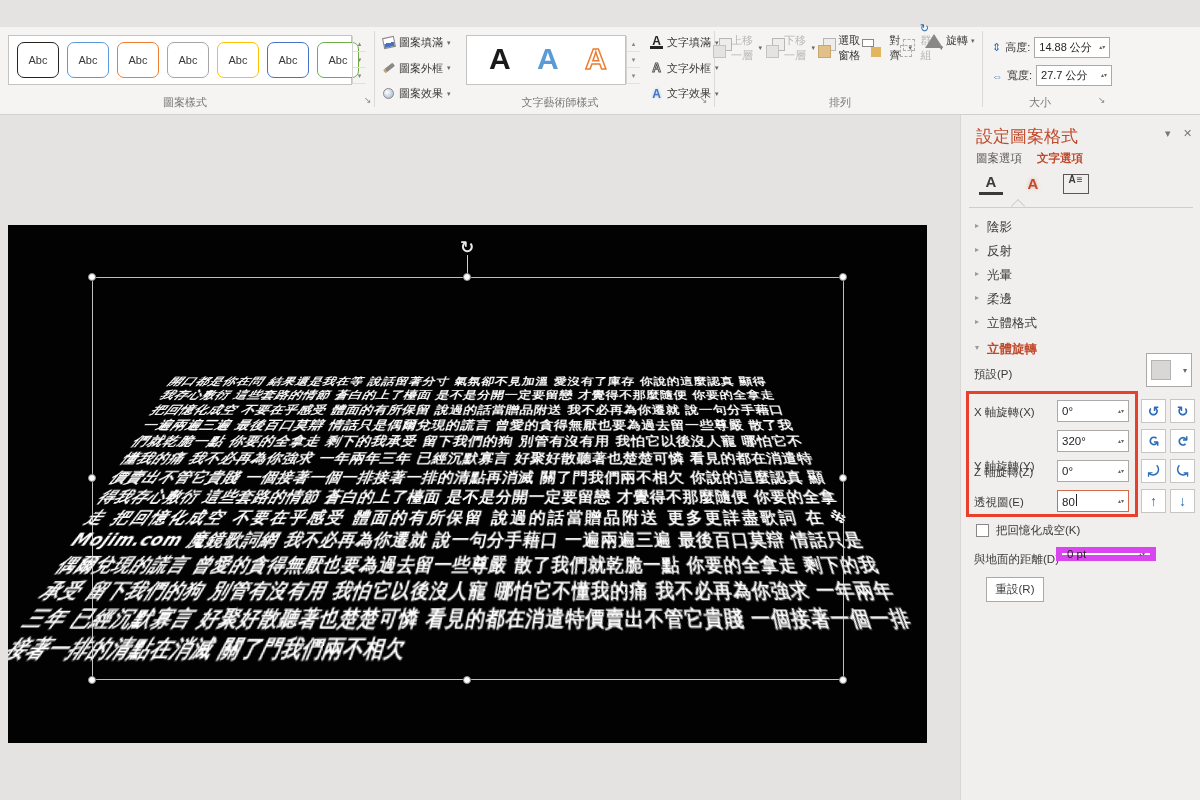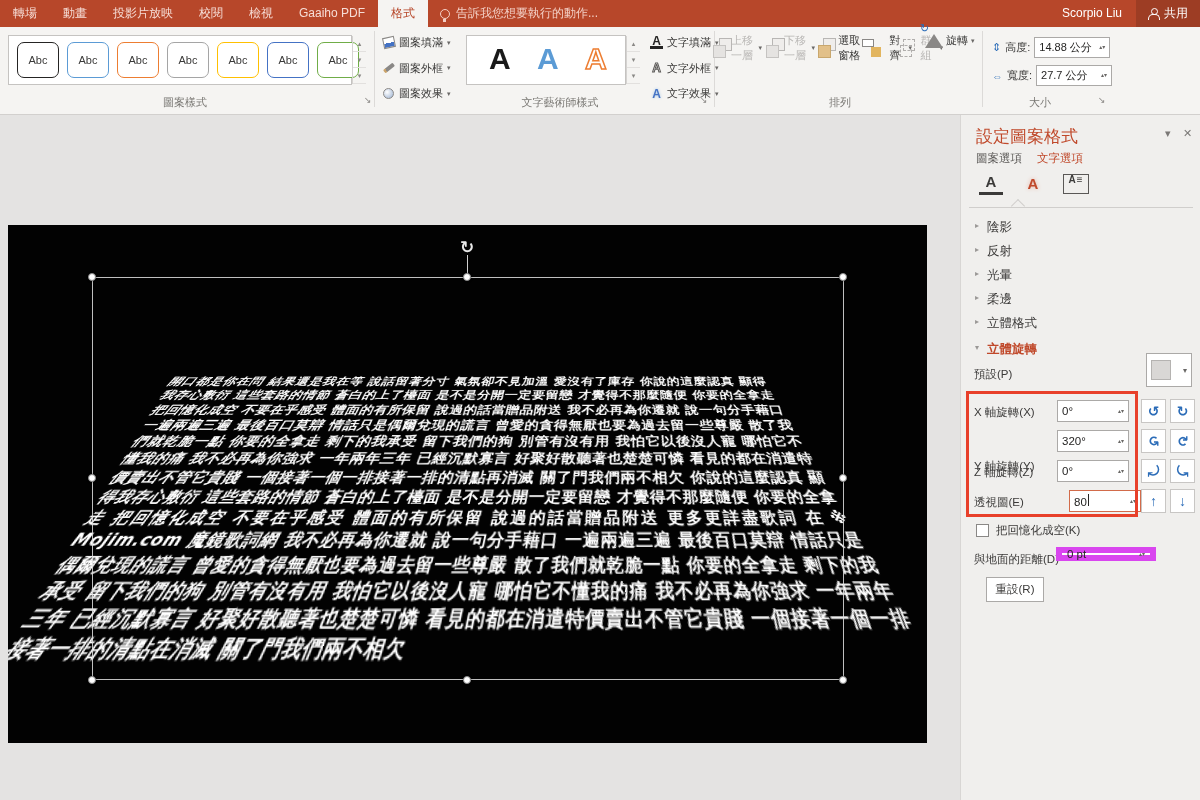--- a/index.html
+++ b/index.html
@@ -88,81 +88,62 @@
             border:1px solid #8a8a8a; box-shadow:0 0 2px rgba(0,0,0,.6); }
   .rothandle { position:absolute; left:452px; top:12px; color:#e8e8e8; font-size:17px; font-weight:bold; }
   .rotline { position:absolute; left:459px; top:30px; width:1px; height:22px; background:#cfcfcf; }
 
   
   .panel { position:absolute; left:960px; top:115px; width:240px; height:685px;
            background:#f0efed; border-left:1px solid #d8d6d4; font-size:12px; color:#444; }
   .p-title { position:absolute; left:15px; top:10px; font-size:17px; color:#c0492b; }
   .p-winbtn { position:absolute; top:12px; font-size:11px; color:#7a7876; }
   .p-tab { position:absolute; top:36px; font-size:11.5px; color:#5a5856; }
-  .p-tab.active { color:#c0492b; font-weight:normal; }
+  .p-tab.active { color:#c0492b; font-weight:bold; }
   .p-iconrow { position:absolute; top:56px; left:18px; display:flex; gap:18px; }
   .p-ico { width:24px; height:24px; display:flex; align-items:center; justify-content:center;
            font-weight:bold; font-size:15px; color:#3b3a39; }
   .p-ico.red { color:#c0492b; text-shadow:0 0 4px #e8b0a0; }
   .p-ico.boxed { border:1.3px solid #5a5856; font-size:10px; width:26px; height:20px; margin-top:3px;
                  align-items:flex-start; padding:1px 2px; line-height:8px; letter-spacing:1px; }
   .p-div { position:absolute; left:8px; top:92px; width:224px; height:1px; background:#d0cecc; }
   .p-notch { position:absolute; left:52px; top:86px; width:10px; height:10px; background:#f0efed;
              border-left:1px solid #d0cecc; border-top:1px solid #d0cecc; transform:rotate(45deg); }
   .p-item { position:absolute; left:26px; font-size:12.5px; color:#3b3a39; }
   .p-item .mark { position:absolute; left:-12px; top:2px; font-size:8px; color:#9a9896; }
   .p-item.active { color:#c0492b; font-weight:bold; }
   .preset-dd { position:absolute; left:185px; top:238px; width:46px; height:34px; background:#fff;
                border:1px solid #aba9a7; display:flex; align-items:center; justify-content:space-between; padding:0 4px; }
   .preset-dd .swatch { width:20px; height:20px; background:#d9d7d5; border:1px solid #b5b3b1; }
   .preset-dd .dd { font-size:8px; color:#6a6866; }
 
   .rotrow-label { position:absolute; left:13px; font-size:11.5px; color:#3b3a39; }
   .rotfield { position:absolute; left:96px; width:72px; height:22px; background:#fff; border:1px solid #aba9a7;
               font-size:11.5px; color:#252423; display:flex; align-items:center; justify-content:space-between; padding:0 4px; }
-  .rotfield.focused { border:1.5px solid #d26b4a;margin-left:12px; }
+  .rotfield.focused { border:1.5px solid #d26b4a; }
   .caret { display:inline-block; width:1px; height:12px; background:#252423; margin-left:1px; }
   .rbtn { position:absolute; width:25px; height:24px; background:#fff; border:1px solid #c8c6c4;
           display:flex; align-items:center; justify-content:center; color:#2b6cb8; font-size:14px; font-weight:bold; }
   .rot90 { display:inline-block; transform:rotate(90deg); }
   .annot { position:absolute; left:5px; top:276px; width:172px; height:126px;
            border:3px solid #e8402a; pointer-events:none; }
 
   .chk { position:absolute; left:15px; top:408px; display:flex; align-items:center; gap:7px; font-size:11.5px; color:#3b3a39; }
   .chkbox { width:13px; height:13px; border:1px solid #8a8886; background:#fff; }
   .distrow-label { position:absolute; left:13px; top:437px; font-size:11.5px; color:#3b3a39; }
   .distfield { position:absolute; left:95px; top:432px; width:100px; height:14px; background:#fff; border:6px solid #d946ef;
                font-size:11.5px; color:#252423; display:flex; align-items:center; justify-content:space-between; padding:0 5px; }
   .resetbtn { position:absolute; left:25px; top:462px; width:58px; height:25px; background:#fff; border:1px solid #aba9a7;
               font-size:11.5px; color:#3b3a39; display:flex; align-items:center; justify-content:center; }
 </style>
 </head>
 <body>
 
 <div class="stage">
 
-  <div class="tabbar">
-    <div class="tab">轉場</div>
-    <div class="tab">動畫</div>
-    <div class="tab">投影片放映</div>
-    <div class="tab">校閱</div>
-    <div class="tab">檢視</div>
-    <div class="tab">Gaaiho PDF</div>
-    <div class="tab active">格式</div>
-    <div class="tellme">
-      <span class="bulb"></span>
-      <span>告訴我您想要執行的動作...</span>
-    </div>
-    <div class="tab-spacer"></div>
-    <div class="account">Scorpio Liu</div>
-    <div class="share">
-      <span class="person"></span>
-      <span>共用</span>
-    </div>
-  </div>
 
   <div class="ribbon">
 
     <div class="gallery" style="left:8px; top:8px; width:344px; height:50px;">
       <div class="tile" style="left: 8px; border-color: rgb(37, 36, 35);">Abc</div>
       <div class="tile" style="left: 58px; border-color: rgb(91, 155, 213);">Abc</div>
       <div class="tile" style="left: 108px; border-color: rgb(237, 125, 49);">Abc</div>
       <div class="tile" style="left: 158px; border-color: rgb(165, 165, 165);">Abc</div>
       <div class="tile" style="left: 208px; border-color: rgb(255, 192, 0);">Abc</div>
       <div class="tile" style="left: 258px; border-color: rgb(68, 114, 196);">Abc</div>

